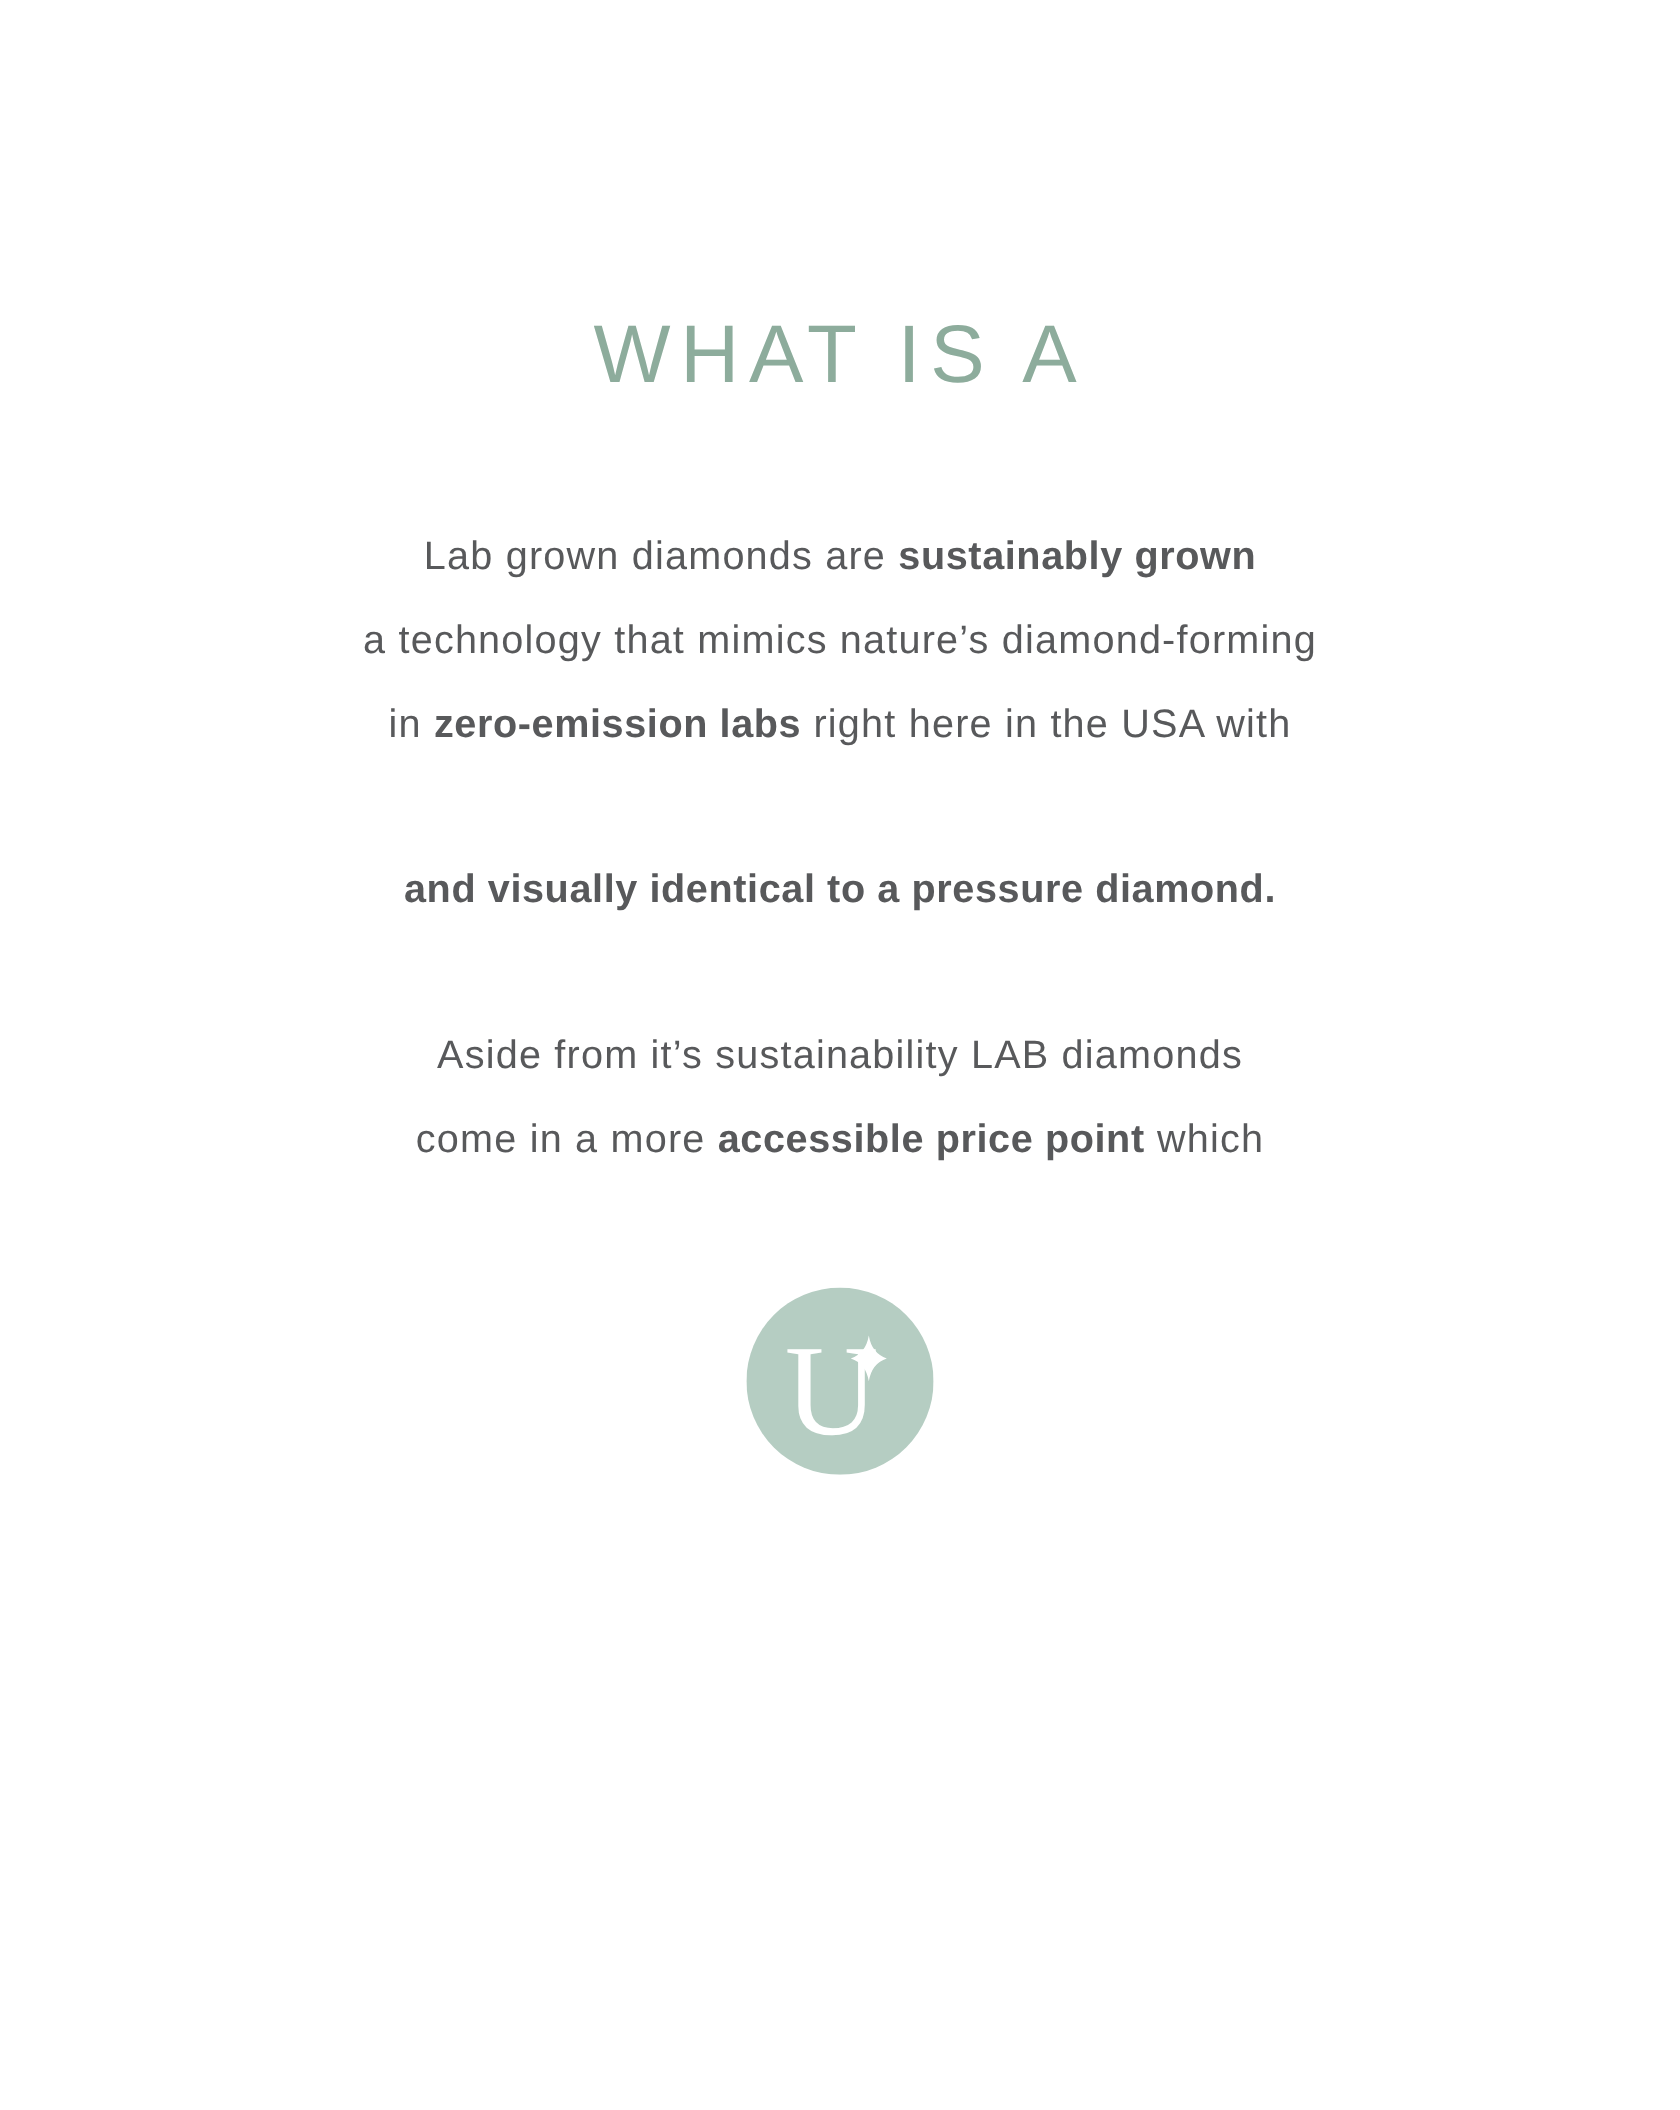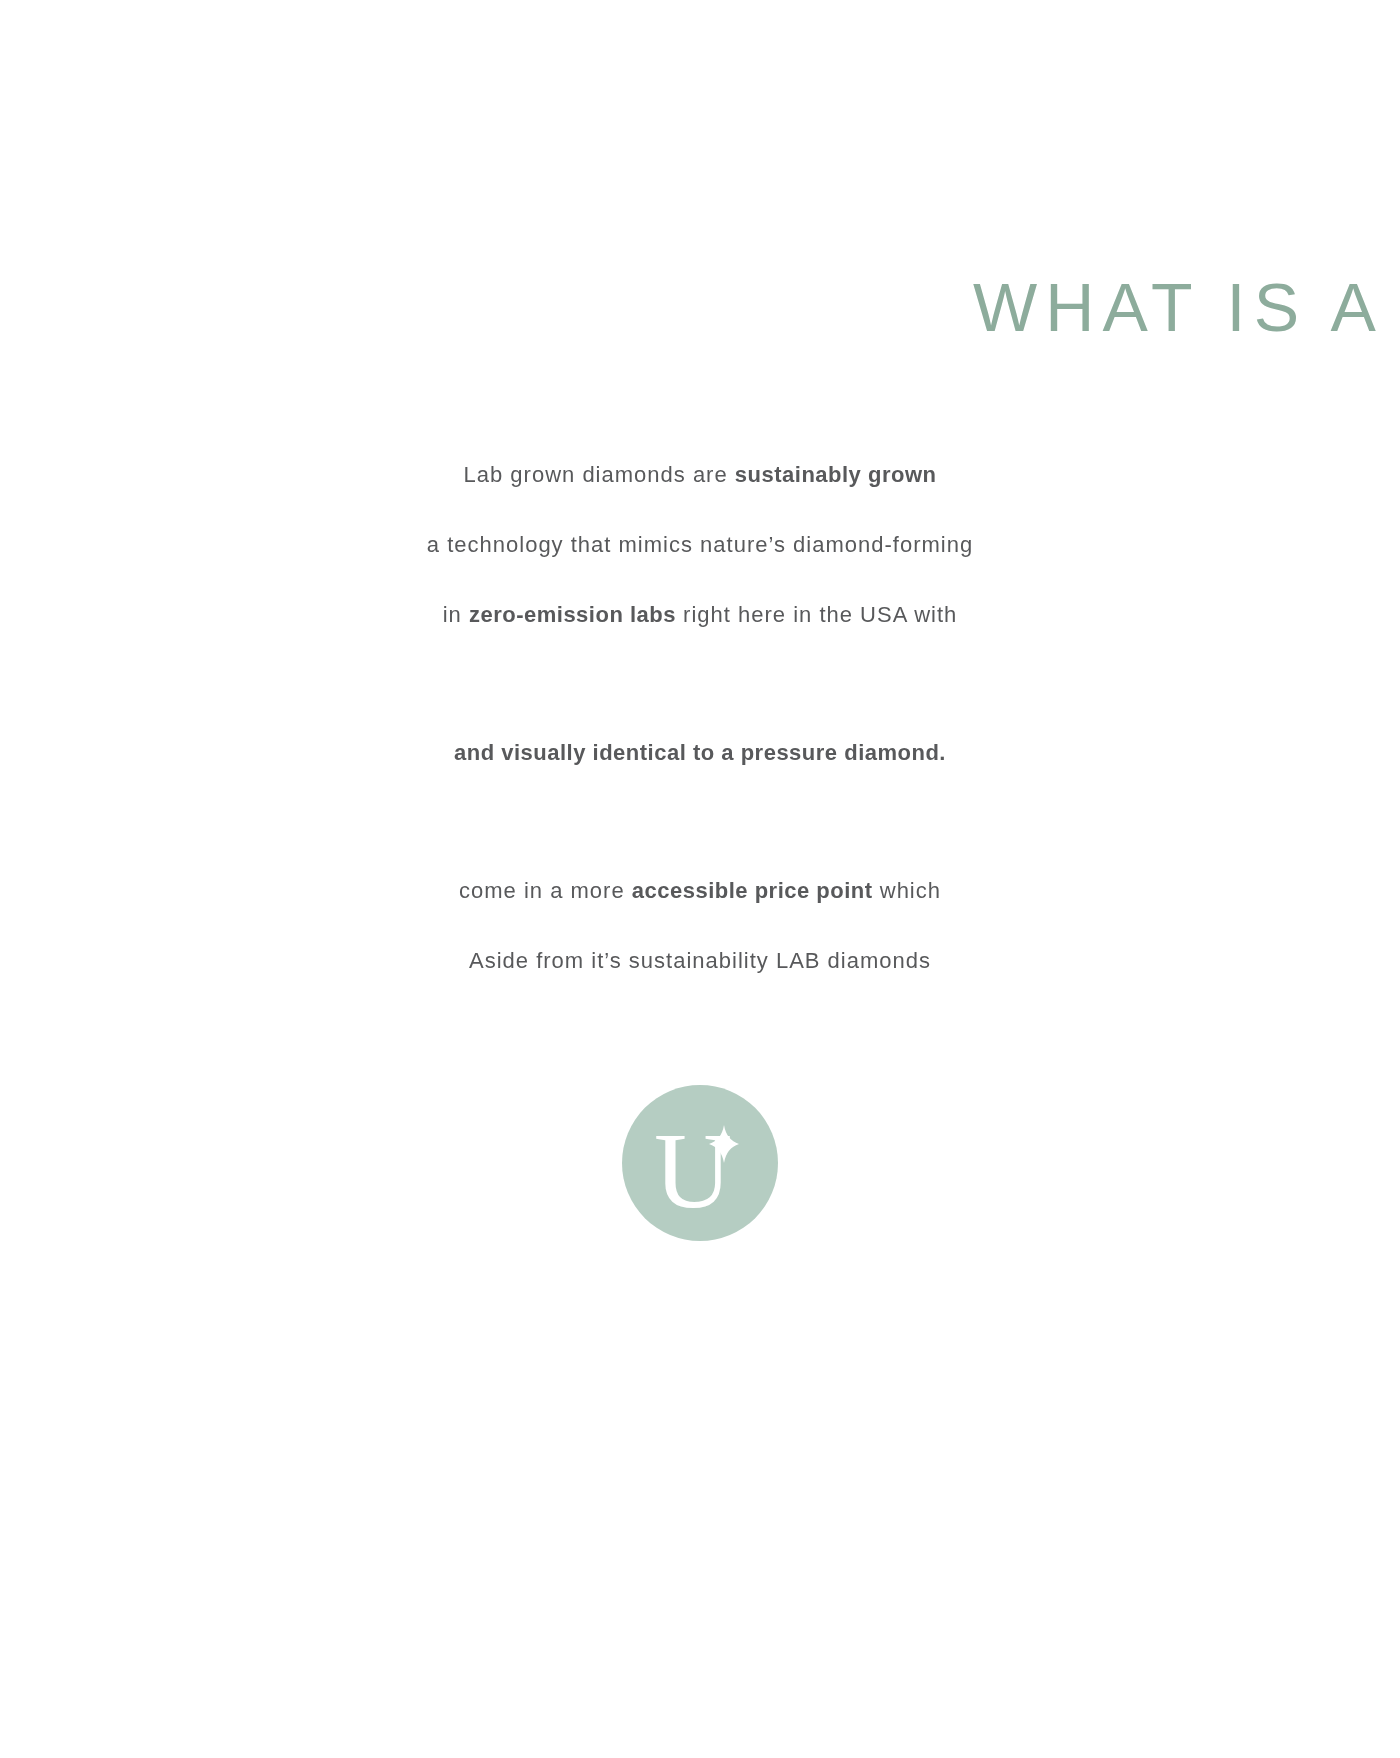--- a/index.html
+++ b/index.html
@@ -10,36 +10,36 @@
   .page {
     position: relative;
     width: 1400px;
     height: 1758px;
     margin: 0 auto;
     background: var(--background, #ffffff);
     font-family: "Liberation Sans", sans-serif;
     overflow: hidden;
   }
   .title {
-    margin: 16px;
+    margin: 4px;
     padding-top: 252px;
-    text-align: right;
+    text-align: center;
     color: var(--title, #8dac9c);
     font-size: 68px;
     line-height: 78px;
     font-weight: 300;
     letter-spacing: 0.12em;
     text-transform: uppercase;
   }
   .title-line { display: block; }
   .body-text {
     margin-top: 94px;
     text-align: center;
     color: var(--body-text, #58595b);
-    font-size: 22px;
+    font-size: 33px;
     line-height: 70px;
     letter-spacing: 1px;
     font-weight: 400;
   }
   .para { margin: 0 0 68px 0; }
   .para:last-child { margin-bottom: 0; }
   .line { display: block; white-space: nowrap; }
   .seg { }
   .seg.bold { font-weight: 700; letter-spacing: 0.5px; }
   .logo-wrap {
@@ -68,22 +68,22 @@
   <div class="body-text">
       <p class="para">
         <span class="line"><span class="seg">Lab grown diamonds are </span><span class="seg bold">sustainably grown</span></span>
         <span class="line"><span class="seg">a technology that mimics nature’s diamond-forming</span></span>
         <span class="line"><span class="seg">in </span><span class="seg bold">zero-emission labs</span><span class="seg"> right here in the USA with</span></span>
       </p>
       <p class="para">
         <span class="line"><span class="seg bold">and visually identical to a pressure diamond.</span></span>
       </p>
       <p class="para">
+        <span class="line"><span class="seg">Aside from it’s sustainability LAB diamonds</span></span>
         <span class="line"><span class="seg">come in a more </span><span class="seg bold">accessible price point</span><span class="seg"> which</span></span>
-        <span class="line"><span class="seg">Aside from it’s sustainability LAB diamonds</span></span>
       </p>
     </div>
 
   <div class="logo-wrap">
     <svg width="156" height="156" viewBox="0 0 156 156">
       <circle class="logo-circle" cx="78" cy="78" r="78"></circle>
       <text class="logo-letter" x="71" y="122" text-anchor="middle">U</text>
       <path class="sparkle" d="M102 40 Q104.5 55 117 59 Q104.5 63 102 78 Q99.5 63 87 59 Q99.5 55 102 40 Z"></path>
     </svg>
   </div>

